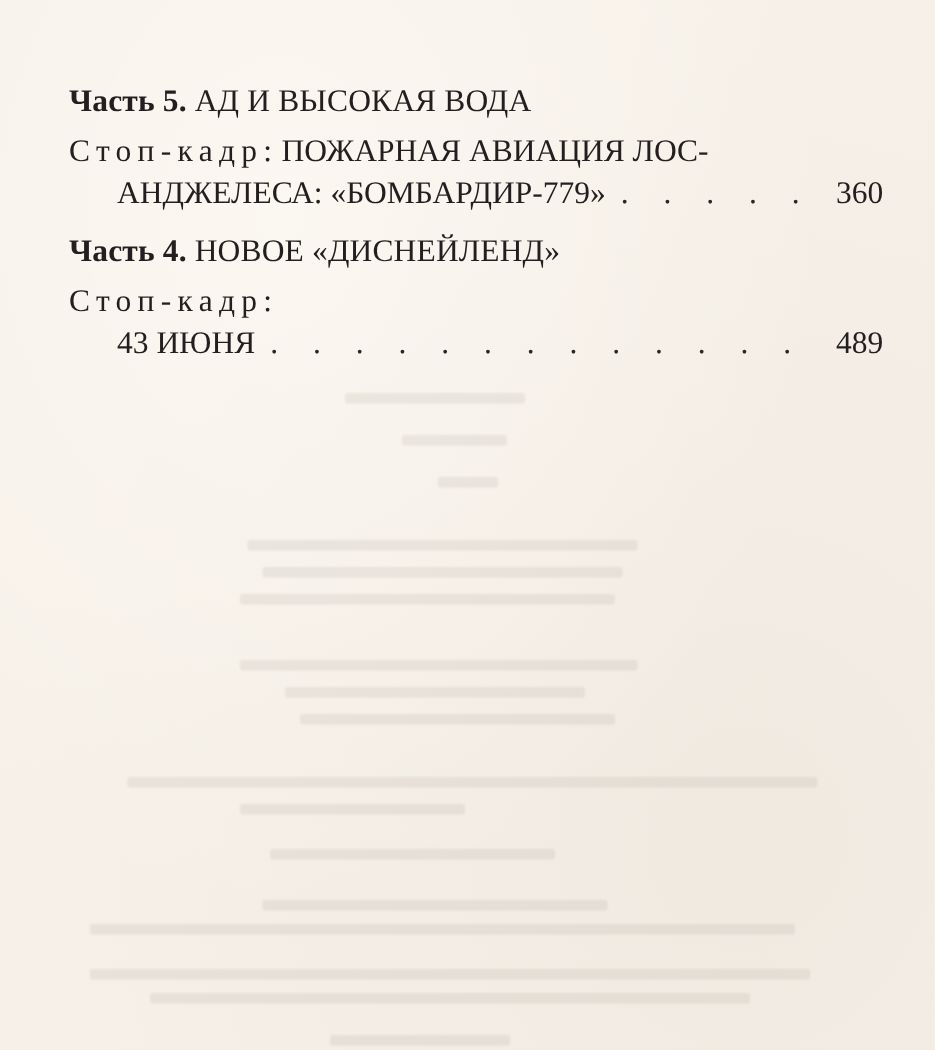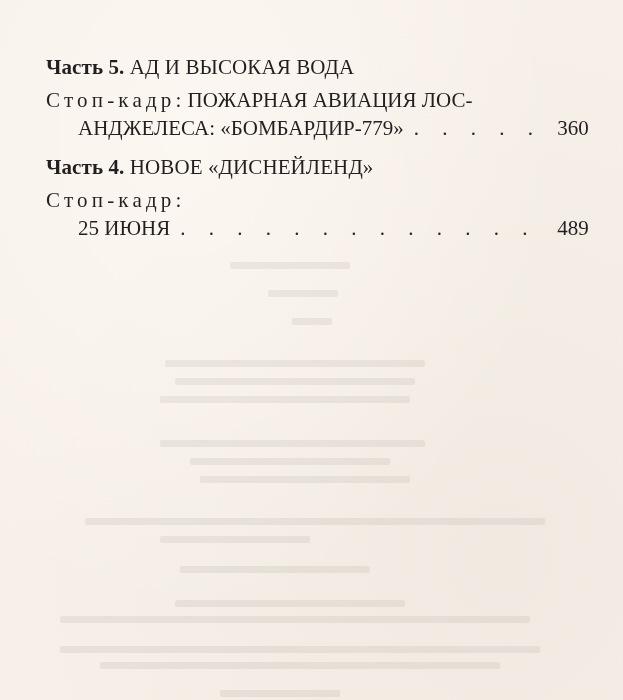--- a/index.html
+++ b/index.html
@@ -114,21 +114,21 @@
     <p class="part-heading" id="part6">
       <span class="part-label">Часть 4.</span>
       <span>НОВОЕ «ДИСНЕЙЛЕНД»</span>
     </p>
 
     <div class="entry" id="entry6">
       <div class="entry-line">
         <span class="prefix">Стоп-кадр:</span>
       </div>
       <div class="entry-line cont">
-        <span>25 ИЮНЯ</span>
+        <span>43 ИЮНЯ</span>
         <span class="leader">. . . . . . . . . . . . . . . . . . . . . . . . . . . . . . .</span>
         <span class="page-num">489</span>
       </div>
     </div>
 
   </div>
 
   <div class="bleed">
     <div class="bl" style="left:230px; top:262px; width:120px;"></div>
     <div class="bl" style="left:268px; top:290px; width:70px;"></div>

